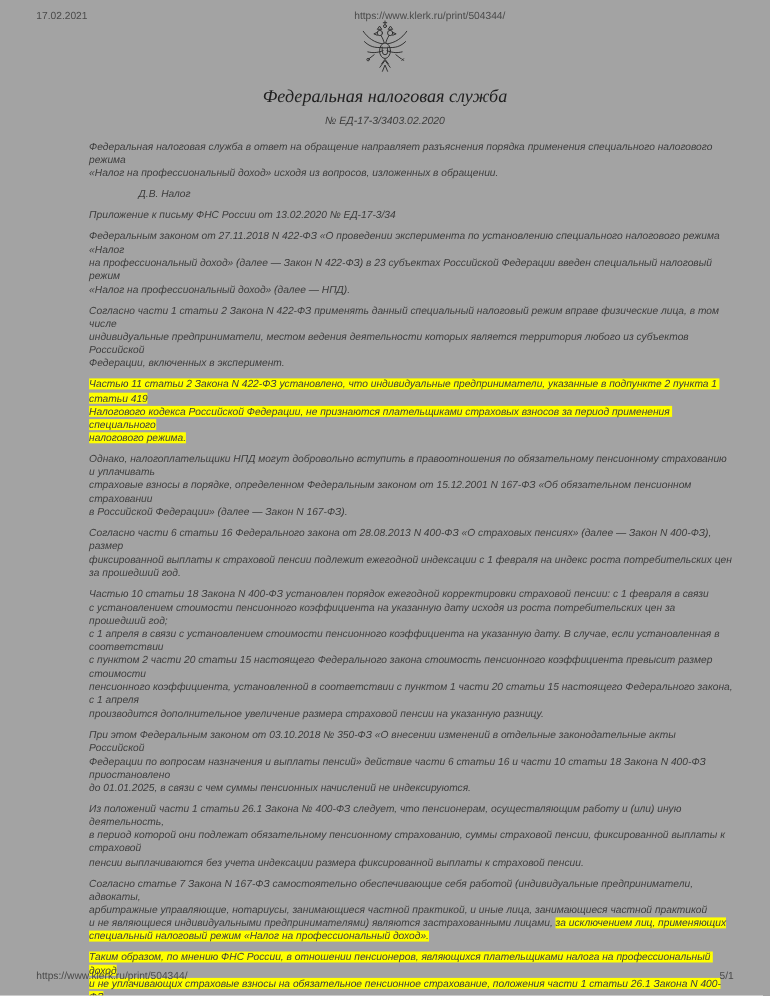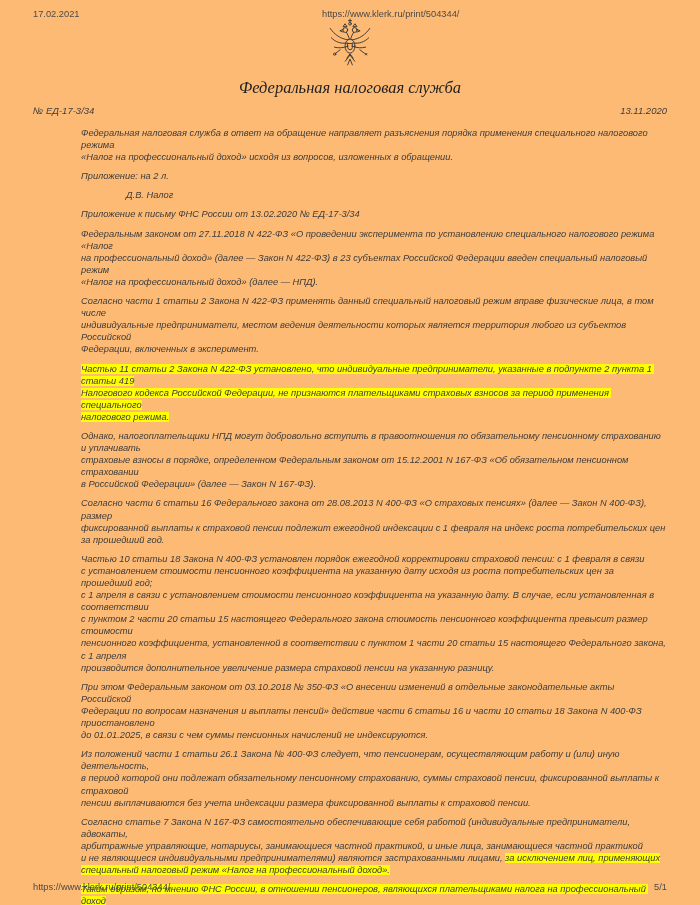--- a/index.html
+++ b/index.html
@@ -1,19 +1,19 @@
 <!DOCTYPE html>
 <html lang="ru"><head>
 <meta charset="utf-8">
 <style>
   html,body { margin:0; padding:0; background:#e9e9e9; }
   .sheet {
     position:relative;
     width:700px; height:905px;
-    background:#fdba74;
+    background:#a3a3a3;
     margin:0 auto;
     font-family:"Liberation Sans","DejaVu Sans",sans-serif;
     color:#3c3c3c;
     overflow:hidden;
   }
   .meta { position:absolute; top:9px; font-size:9.3px; color:#4a4a4a; }
   .meta-date { left:33px; }
   .meta-url  { left:322px; }
   .content { padding:16px 33px 0;font-style:italic; }
   .emblem { display:block; margin:0 auto; }
@@ -21,21 +21,21 @@
     margin:8px 0 0; text-align:center;
     font-family:"Liberation Serif","DejaVu Serif",serif;
     font-size:16.5px; font-weight:normal; color:#1f1f1f;
   }
   h2.doctype {
     margin:9px 0 0; text-align:center;
     font-family:"Liberation Serif","DejaVu Serif",serif;
     font-size:15px; font-weight:normal; color:#1f1f1f;
   }
   .num-row {
-    display:flex; justify-content:space-between;
+    display:flex; justify-content:center;
     margin-top:7px; font-size:9.5px;
   }
   .letter-body { margin-top:11px; font-size:9.3px; line-height:12.1px;margin-left:48px; }
   .para { margin:0 0 7px; white-space:pre-wrap; }
   .para.indent { padding-left:45px; }
   .hl { background:#ffff00; }
   .footer {
     position:absolute; left:33px; right:33px; bottom:13px;
     display:flex; justify-content:space-between;
     font-size:9.3px; color:#4a4a4a;
@@ -70,27 +70,26 @@
         <path d="M31 63 l-9 7 M69 63 l9 7"></path>
         <circle cx="20.5" cy="71.5" r="2.2"></circle>
         <path d="M79.5 70 l3 3 M82.5 70 l-3 3"></path>
       </g>
     </svg>
 
     <h1 class="org">Федеральная налоговая служба</h1>
 
     <div class="num-row">
       <span>№ ЕД-17-3/34</span>
-      <span>13.11.2020</span>
+      <span>03.02.2020</span>
     </div>
 
     <div class="letter-body">
         <p class="para"><span>Федеральная налоговая служба в ответ на обращение направляет разъяснения порядка применения специального налогового режима
 «Налог на профессиональный доход» исходя из вопросов, изложенных в обращении.</span></p>
-        <p class="para"><span>Приложение: на 2 л.</span></p>
         <p class="para indent"><span>Д.В. Налог</span></p>
         <p class="para"><span>Приложение к письму ФНС России от 13.02.2020 № ЕД-17-3/34</span></p>
         <p class="para"><span>Федеральным законом от 27.11.2018 N 422-ФЗ «О проведении эксперимента по установлению специального налогового режима «Налог
 на профессиональный доход» (далее — Закон N 422-ФЗ) в 23 субъектах Российской Федерации введен специальный налоговый режим
 «Налог на профессиональный доход» (далее — НПД).</span></p>
         <p class="para"><span>Согласно части 1 статьи 2 Закона N 422-ФЗ применять данный специальный налоговый режим вправе физические лица, в том числе
 индивидуальные предприниматели, местом ведения деятельности которых является территория любого из субъектов Российской
 Федерации, включенных в эксперимент.</span></p>
         <p class="para"><span class="hl" style="background: rgb(255, 255, 0);">Частью 11 статьи 2 Закона N 422-ФЗ установлено, что индивидуальные предприниматели, указанные в подпункте 2 пункта 1 статьи 419
 Налогового кодекса Российской Федерации, не признаются плательщиками страховых взносов за период применения специального

